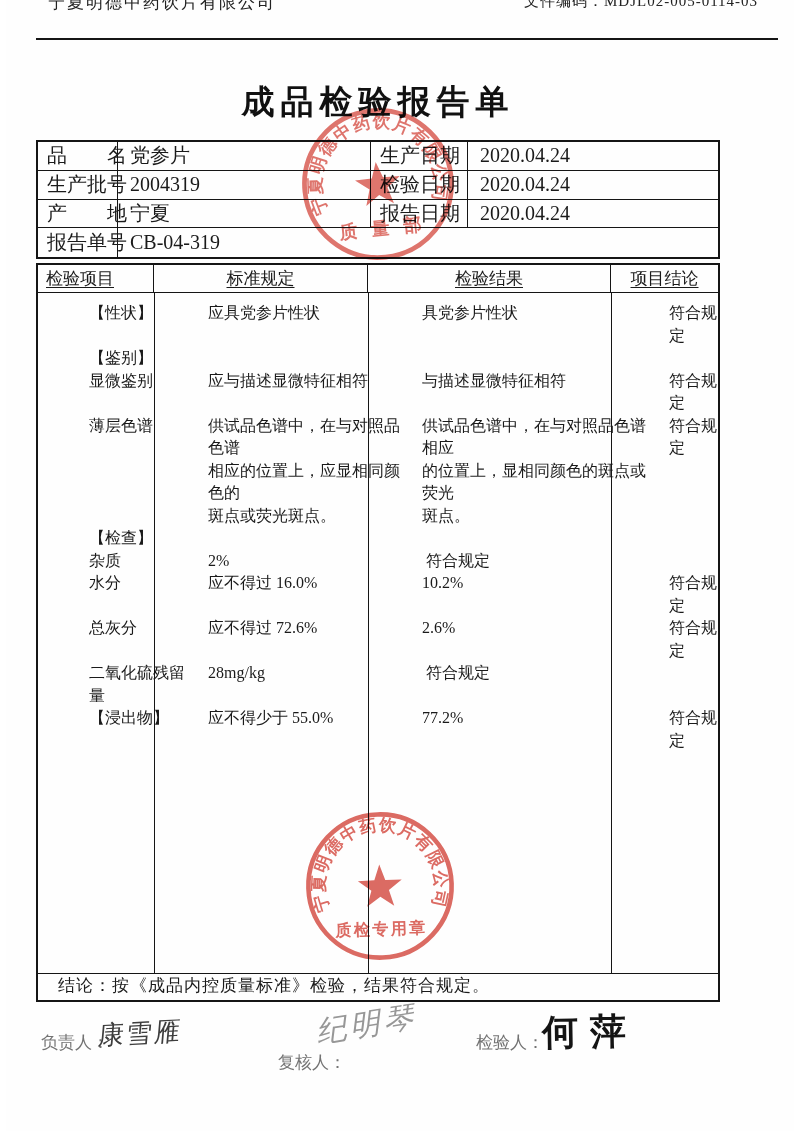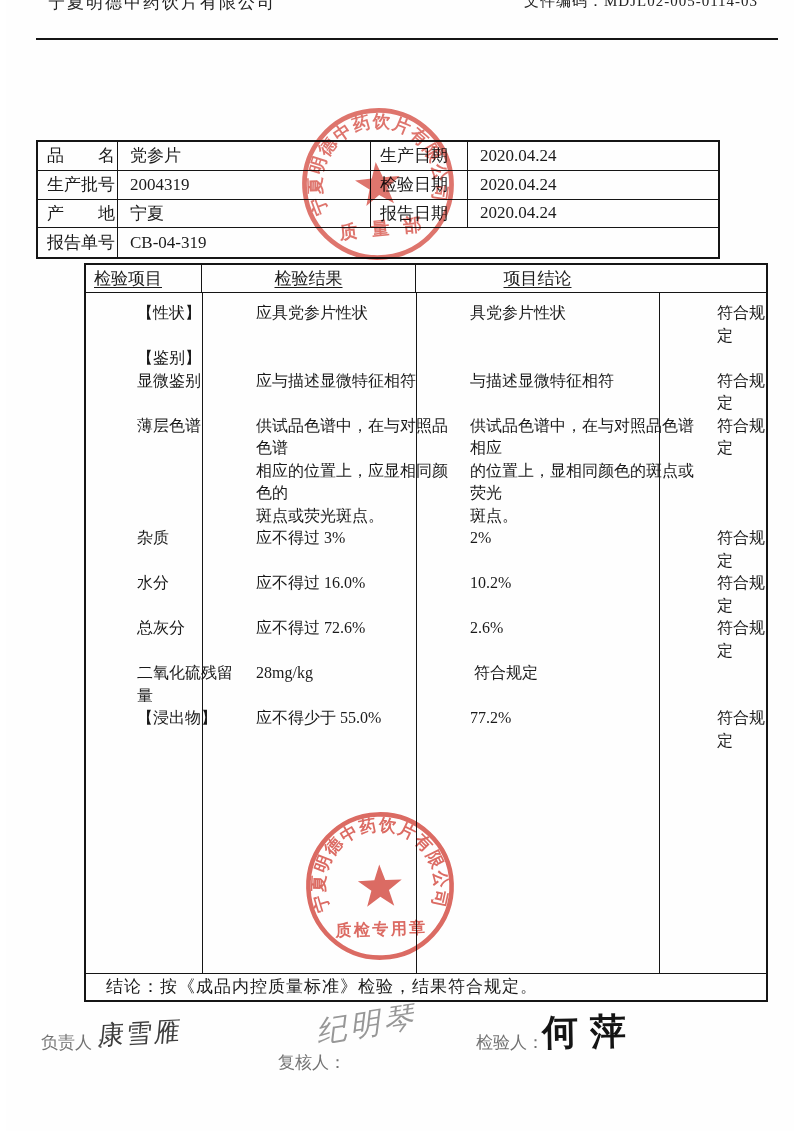--- a/index.html
+++ b/index.html
@@ -15,49 +15,49 @@
   .hdr-rule { position:absolute; left:30px; top:38px; width:742px; height:2px; background:#151515; }
 
   .title { position:absolute; left:30px; top:80px; width:684px; text-align:center;
            font-size:33px; font-weight:bold; letter-spacing:6px; color:#111; }
 
   
   .info { position:absolute; left:30px; top:140px; width:684px; height:119px;
           display:grid; grid-template-columns:80px 253px 97px 1fr;
           grid-template-rows:repeat(4,1fr); border:2px solid #151515; background:transparent; }
   .info .c { border-right:1px solid #151515; border-bottom:1px solid #151515;
-             font-size:17px; display:flex; align-items:center; padding-left:9px; white-space:pre; }
+             font-size:20px; display:flex; align-items:center; padding-left:9px; white-space:pre; }
   .info .c.value { padding-left:12px; }
   .info .c.no-r { border-right:none; }
   .info .c.no-b { border-bottom:none; }
   .info .c.span3 { grid-column:2 / 5; }
 
   
-  .insp { position:absolute; left:30px; top:263px; width:684px; border:2px solid #151515;margin-left:48px; }
+  .insp { position:absolute; left:30px; top:263px; width:684px; border:2px solid #151515; }
   .insp-head { display:grid; grid-template-columns:116px 214px 243px 1fr; height:28px;
                border-bottom:1px solid #151515; }
   .insp-head .h { font-size:17px; display:flex; align-items:center; justify-content:center; }
   .insp-head .h.first { justify-content:flex-start; padding-left:8px; }
   .insp-head .h span { text-decoration:underline; text-underline-offset:3px; }
   .insp-head .h { border-right:1px solid #151515; }
   .insp-head .h:last-child { border-right:none; }
 
   .insp-body { position:relative; height:680px; }
   .vline { position:absolute; top:0; bottom:0; width:1px; background:#151515; }
   .vl1 { left:116px; } .vl2 { left:330px; } .vl3 { left:573px; }
   .rows { padding-top:9px;padding-left:44px; }
   .irow { display:grid; grid-template-columns:116px 214px 243px 1fr; }
   .irow .cell { font-size:16px; line-height:22.5px; white-space:pre-line; }
   .irow .cell.item { padding-left:7px; }
   .irow .cell.std { padding-left:10px; padding-right:6px; }
   .irow .cell.res { padding-left:10px; padding-right:6px; }
   .irow .cell.con { padding-left:14px; }
 
   .concl { border-top:1px solid #151515; height:27px; line-height:26px;
-           font-size:17px; padding-left:20px; letter-spacing:1px; }
+           font-size:17px; padding-left:20px; letter-spacing:1px;font-family:Liberation Mono, monospace; }
 
   
   .sig-label { position:absolute; font-size:17px; color:#737373; }
   .sig-name { position:absolute; white-space:nowrap; }
   .sig-resp { left:92px; top:1016px; font-size:26px; color:#3d3d3d;
               transform:rotate(-3deg) skewX(-8deg); letter-spacing:2px; }
   .sig-review { left:312px; top:1004px; font-size:30px; color:#979797;
                 transform:rotate(-9deg) skewX(-16deg); letter-spacing:4px; }
   .sig-insp { left:536px; top:1008px; font-size:36px; font-weight:bold; color:#141414;
               transform:rotate(-1deg); letter-spacing:12px; }
@@ -71,20 +71,21 @@
 </style>
 </head>
 <body>
 
 <div class="page">
 
   <div class="hdr-company">宁夏明德中药饮片有限公司</div>
   <div class="hdr-code">文件编码：MDJL02-005-0114-03</div>
   <div class="hdr-rule"></div>
 
+  <div class="title">成品检验报告单</div>
 
   <div class="info">
     <div class="c">品　　名</div>
     <div class="c value">党参片</div>
     <div class="c">生产日期</div>
     <div class="c value no-r">2020.04.24</div>
 
     <div class="c">生产批号</div>
     <div class="c value">2004319</div>
     <div class="c">检验日期</div>
@@ -96,20 +97,23 @@
     <div class="c value no-r">2020.04.24</div>
 
     <div class="c no-b">报告单号</div>
     <div class="c value span3 no-r no-b">CB-04-319</div>
   </div>
 
   <div class="insp">
     <div class="insp-head">
       <div class="h first">
           <span>检验项目</span>
+        </div>
+      <div class="h">
+          <span>标准规定</span>
         </div>
       <div class="h">
           <span>检验结果</span>
         </div>
       <div class="h">
           <span>项目结论</span>
         </div>
     </div>
 
     <div class="insp-body">
@@ -139,22 +143,27 @@
           <div class="cell item">薄层色谱</div>
           <div class="cell std">供试品色谱中，在与对照品色谱
 相应的位置上，应显相同颜色的
 斑点或荧光斑点。</div>
           <div class="cell res">供试品色谱中，在与对照品色谱相应
 的位置上，显相同颜色的斑点或荧光
 斑点。</div>
           <div class="cell con">符合规定</div>
         </div>
         <div class="irow">
+          <div class="cell item">【检查】</div>
+          <div class="cell std"></div>
+          <div class="cell res"></div>
+          <div class="cell con"></div>
+        </div>
+        <div class="irow">
           <div class="cell item">杂质</div>
-          <div class="cell std">应不得过 3%</div>
           <div class="cell res">2%</div>
           <div class="cell con">符合规定</div>
         </div>
         <div class="irow">
           <div class="cell item">水分</div>
           <div class="cell std">应不得过 16.0%</div>
           <div class="cell res">10.2%</div>
           <div class="cell con">符合规定</div>
         </div>
         <div class="irow">

